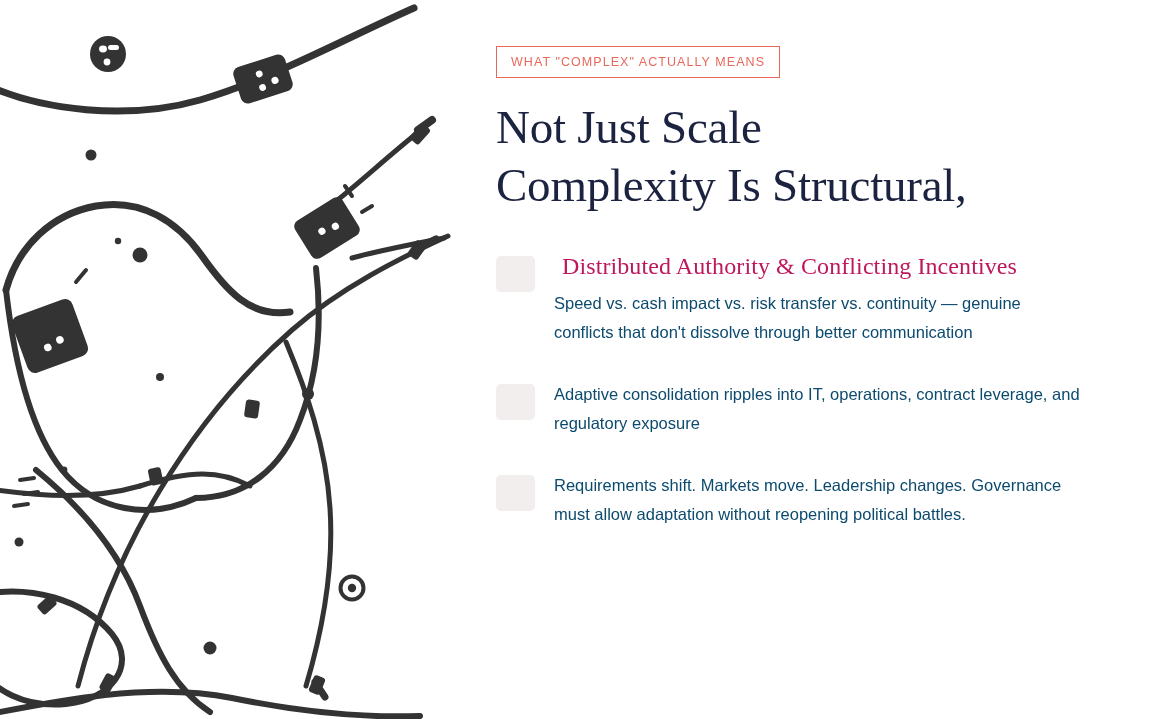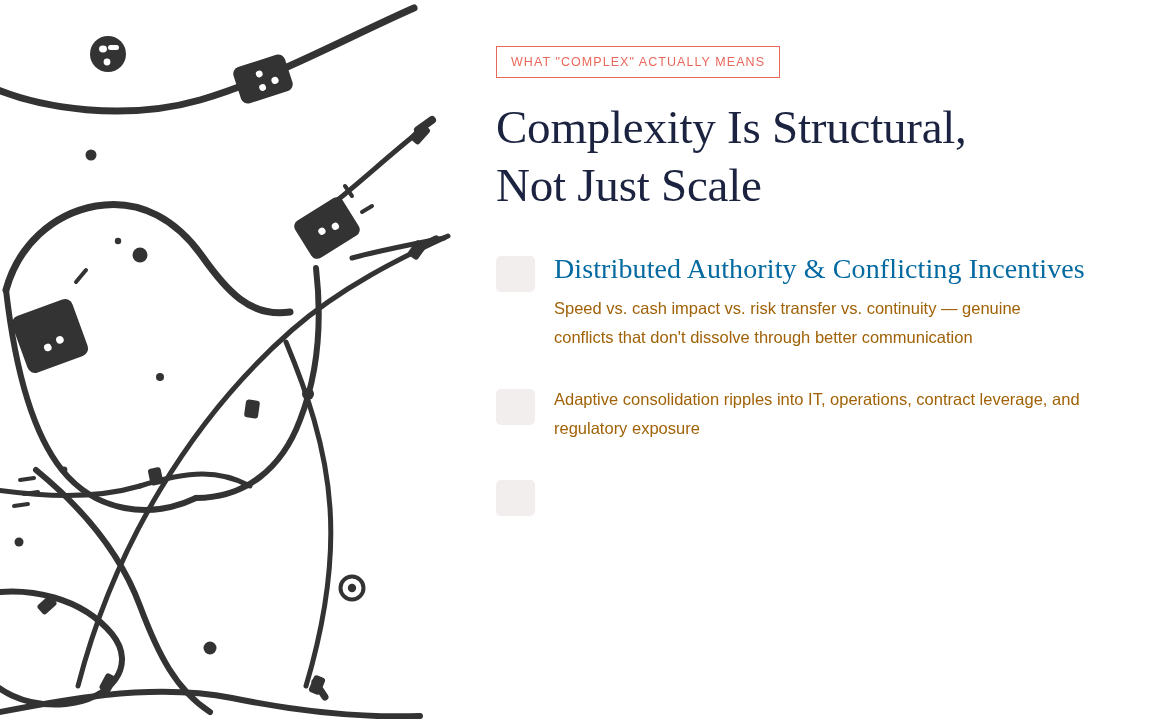--- a/index.html
+++ b/index.html
@@ -98,36 +98,36 @@
     position: absolute;
     left: 0;
     top: 4px;
     width: 39px;
     height: 36px;
     background: #f1eeed;
     border-radius: 5px;
   }
 
   .feature-title {
-    margin: 0;
+    margin: 8px;
     font-family: "Liberation Serif", "DejaVu Serif", serif;
-    font-size: 28px;
+    font-size: 24px;
     font-weight: 400;
     line-height: 1.22;
-    color: #0369a1;
+    color: #be185d;
     letter-spacing: 0.004em;
   }
 
   .feature-desc {
     margin: 8px 0 0 0;
     font-family: "Liberation Sans", sans-serif;
     font-size: 16.5px;
     font-weight: 400;
     line-height: 1.76;
-    color: #a16207;
+    color: #0c4a6e;
     max-width: 530px;
   }
 </style>
 </head>
 <body>
 
 <div class="page">
 
   <div class="illustration-panel">
     <svg viewBox="0 0 460 719" xmlns="http://www.w3.org/2000/svg">
@@ -231,36 +231,37 @@
         <line x1="315" y1="682" x2="325" y2="697" stroke-width="7"></line>
       </g>
     </svg>
   </div>
 
   <div class="content-panel">
 
     <div class="eyebrow-badge">WHAT "COMPLEX" ACTUALLY MEANS</div>
 
     <h1 class="headline">
+      <span class="line">Not Just Scale</span>
       <span class="line">Complexity Is Structural,</span>
-      <span class="line">Not Just Scale</span>
     </h1>
 
     <ul class="feature-list">
 
       <li class="feature-item">
         <span class="feature-marker"></span>
         <h2 class="feature-title">Distributed Authority &amp; Conflicting Incentives</h2>
         <p class="feature-desc">Speed vs. cash impact vs. risk transfer vs. continuity — genuine conflicts that don't dissolve through better communication</p>
       </li>
 
       <li class="feature-item">
         <span class="feature-marker"></span>
         <p class="feature-desc">Adaptive consolidation ripples into IT, operations, contract leverage, and regulatory exposure</p>
       </li>
 
       <li class="feature-item">
         <span class="feature-marker"></span>
+        <p class="feature-desc">Requirements shift. Markets move. Leadership changes. Governance must allow adaptation without reopening political battles.</p>
       </li>
 
     </ul>
   </div>
 </div>
 
 </body></html>

